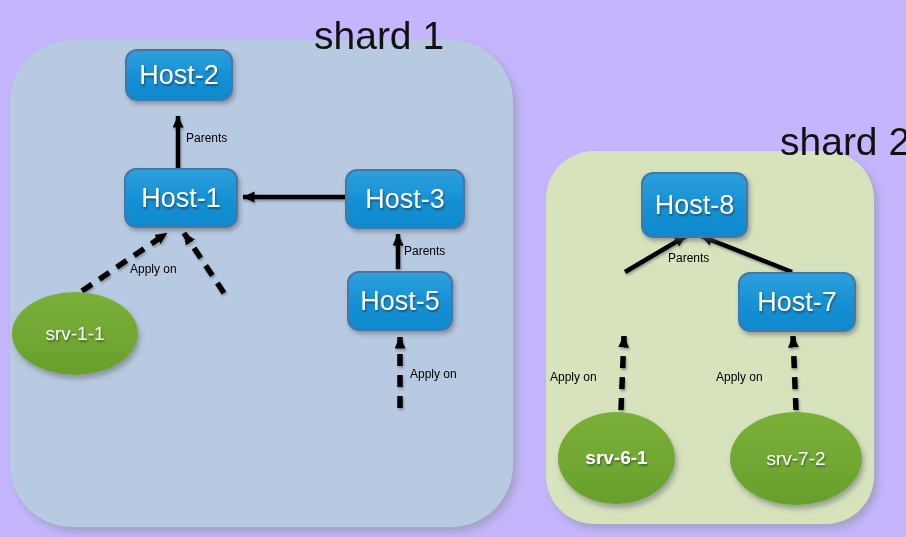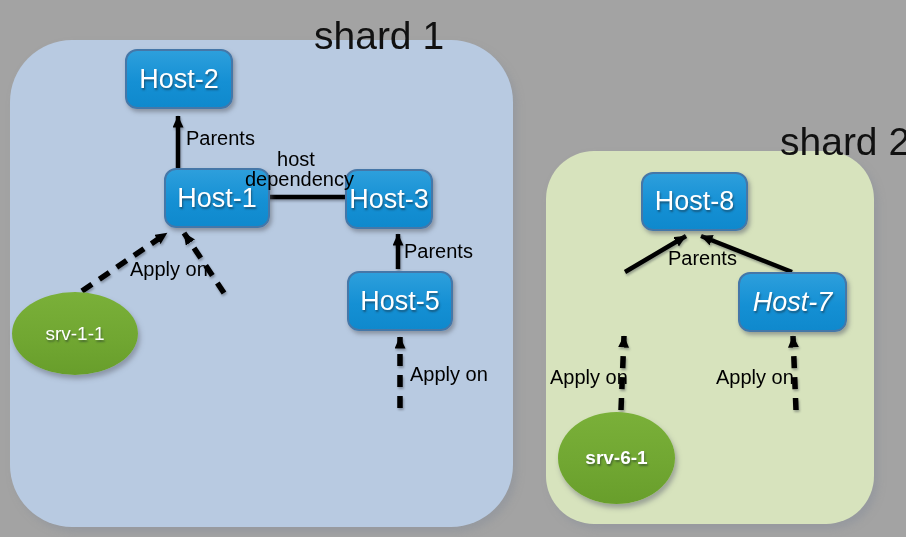--- a/index.html
+++ b/index.html
@@ -6,21 +6,21 @@
     margin: 0;
     padding: 0;
     background: #ffffff;
     font-family: "Liberation Sans", "DejaVu Sans", sans-serif;
   }
   .stage {
     position: relative;
     width: 906px;
     height: 537px;
     overflow: hidden;
-    background: #a3a3a3;
+    background: #c4b5fd;
   }
   .shard {
     position: absolute;
     box-shadow: 4px 5px 7px rgba(140,145,155,0.55);
   }
   .shard.s1 {
     left: 10px; top: 40px; width: 503px; height: 487px;
     background: #b8cae1;
     border-radius: 62px;
   }
@@ -63,21 +63,21 @@
     align-items: center;
     justify-content: center;
     color: #ffffff;
     font-size: 19px;
     text-shadow: 1px 2px 2px rgba(25,35,45,0.45);
     white-space: nowrap;
   }
   .edge-label {
     position: absolute;
     color: #000000;
-    font-size: 20px;
+    font-size: 12px;
     line-height: 20px;
     white-space: nowrap;
   }
   .edge-label.center { text-align: center; white-space: normal; }
 
   .arrows-svg {
     position: absolute;
     left: 0; top: 0;
     pointer-events: none;
   }
@@ -119,37 +119,34 @@
       <line class="dashed" x1="400" y1="408" x2="400" y2="337" marker-end="url(#ah)"></line>
 
       <line class="solid" x1="625" y1="272" x2="686" y2="236" marker-end="url(#ah)"></line>
       <line class="solid" x1="792" y1="272" x2="701" y2="236" marker-end="url(#ah)"></line>
 
       <line class="dashed" x1="621" y1="410" x2="624" y2="336" marker-end="url(#ah)"></line>
       <line class="dashed" x1="796" y1="410" x2="793" y2="336" marker-end="url(#ah)"></line>
     </g>
   </svg>
 
-  <div class="host" style="left:125px; top:49px; width:108px; height:60px;">Host-2</div>
-  <div class="host" style="left:124px; top:168px; width:106px; height:60px;margin-left:40px;">Host-1</div>
-  <div class="host" style="left:345px; top:169px; width:88px; height:60px;">Host-3</div>
+  <div class="host" style="left:125px; top:49px; width:108px; height:52px;">Host-2</div>
+  <div class="host" style="left:124px; top:168px; width:114px; height:60px;">Host-1</div>
+  <div class="host" style="left:345px; top:169px; width:120px; height:60px;">Host-3</div>
   <div class="host" style="left:347px; top:271px; width:106px; height:60px;text-align:center;">Host-5</div>
 
   <div class="svc" style="left:12px; top:292px; width:126px; height:83px;">srv-1-1</div>
 
-  <div class="host" style="left:641px; top:172px; width:107px; height:59px;">Host-8</div>
-  <div class="host" style="left:738px; top:272px; width:109px; height:60px;font-style:italic;">Host-7</div>
+  <div class="host" style="left:641px; top:172px; width:107px; height:66px;">Host-8</div>
+  <div class="host" style="left:738px; top:272px; width:118px; height:60px;">Host-7</div>
 
   <div class="svc" style="left:558px; top:412px; width:117px; height:92px;font-weight:bold;">srv-6-1</div>
+  <div class="svc" style="left:730px; top:412px; width:132px; height:93px;">srv-7-2</div>
 
   <div class="edge-label" style="left:186px; top:128px;">Parents</div>
-  <div class="edge-label center" style="left:245px; top:149px; width:102px; line-height:20px;">
-    <div>host</div>
-    <div>dependency</div>
-  </div>
   <div class="edge-label" style="left:404px; top:241px;">Parents</div>
   <div class="edge-label" style="left:130px; top:259px;">Apply on</div>
   <div class="edge-label" style="left:410px; top:364px;">Apply on</div>
 
   <div class="edge-label" style="left:668px; top:248px;">Parents</div>
   <div class="edge-label" style="left:550px; top:367px;">Apply on</div>
   <div class="edge-label" style="left:716px; top:367px;">Apply on</div>
 
 </div>
 

